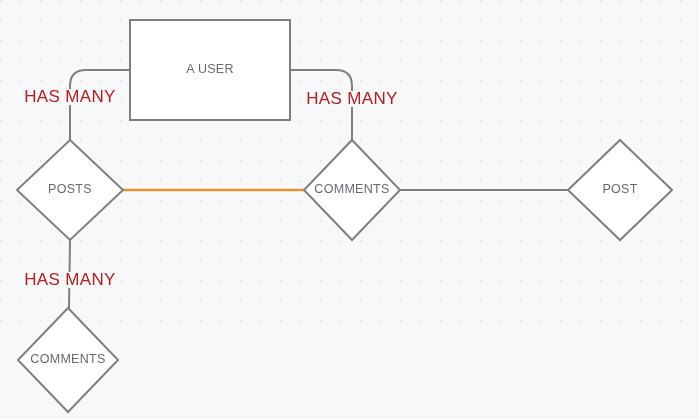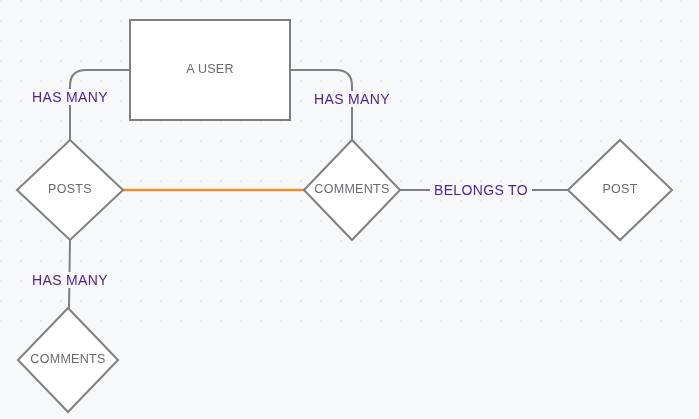--- a/index.html
+++ b/index.html
@@ -52,22 +52,22 @@
     font-family: "Liberation Sans", sans-serif;
     font-size: 12.5px;
     fill: #666a70;
     letter-spacing: 0.3px;
     dominant-baseline: middle;
     text-anchor: middle;
   }
   .edge-label-box {
     position: absolute;
     font-family: "Liberation Sans", sans-serif;
-    font-size: 14px;
-    color: #4c1d95;
+    font-size: 17px;
+    color: #b91c1c;
     letter-spacing: 0.35px;
     white-space: nowrap;
     transform: translate(-50%, -50%);
     background: #f7f8fa;
     padding: 1px 4px;
     line-height: 14px;
   }
 </style>
 </head>
 <body>
@@ -113,17 +113,16 @@
       <polygon class="shape-stroke" points="68,308 118,360 68,412 18,360"></polygon>
       <text class="node-label" x="68" y="360">COMMENTS</text>
     </g>
 
   </svg>
 
   <div class="edge-label-box" style="left:70px; top:97px;">HAS MANY</div>
 
   <div class="edge-label-box" style="left:352px; top:99px;">HAS MANY</div>
 
-  <div class="edge-label-box" style="left:481px; top:190px;">BELONGS TO</div>
 
   <div class="edge-label-box" style="left:70px; top:280px;">HAS MANY</div>
 
 </div>
 
 </body></html>

